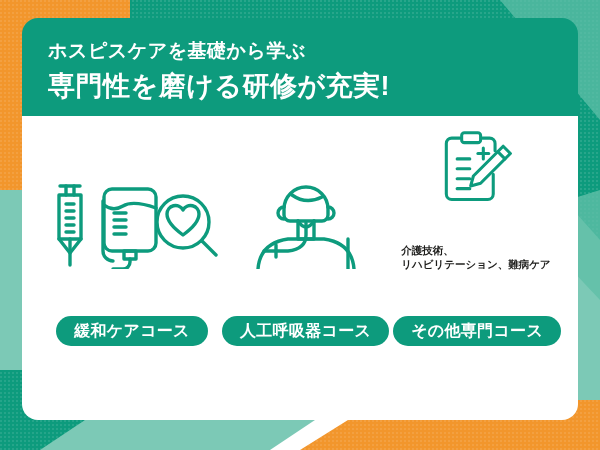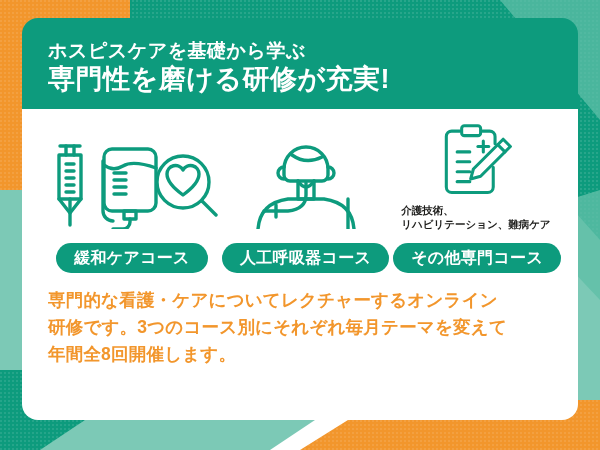--- a/index.html
+++ b/index.html
@@ -27,21 +27,21 @@
     padding:22px 26px 14px 26px;
     color:#ffffff;
     position:relative;
     z-index:3;
   }
   .kicker {
     font-size:19px;
     font-weight:700;
     letter-spacing:0.5px;
     line-height:1.15;
-    margin-bottom:3px;
+    margin-bottom:10px;
   }
   .headline {
     font-size:27px;
     font-weight:700;
     letter-spacing:0.5px;
     line-height:1.1;
     white-space:nowrap;
   }
 
   
@@ -62,20 +62,21 @@
     align-items:flex-end;
     justify-content:space-between;
     gap:4px;
     padding:0 4px;
   }
   .course {
     display:flex;
     flex-direction:column;
     align-items:center;
     justify-content:flex-end;
+    gap:33px;
   }
   .c1 { width:178px; }
   .c2 { width:170px; }
   .c3 { width:186px; }
 
   .icon-wrap {
     display:flex;
     align-items:flex-end;
     justify-content:center;
     height:92px;
@@ -252,20 +253,15 @@
         </div>
         <div class="sub-note">
           <span>介護技術、</span><br>
           <span>リハビリテーション、難病ケア</span>
         </div>
         <div class="badge">その他専門コース</div>
       </div>
 
     </div>
 
-    <div class="lead">
-      <span>専門的な看護・ケアについてレクチャーするオンライン</span>
-      <span>研修です。3つのコース別にそれぞれ毎月テーマを変えて</span>
-      <span>年間全8回開催します。</span>
-    </div>
 
   </div>
 </div>
 
 </body></html>

